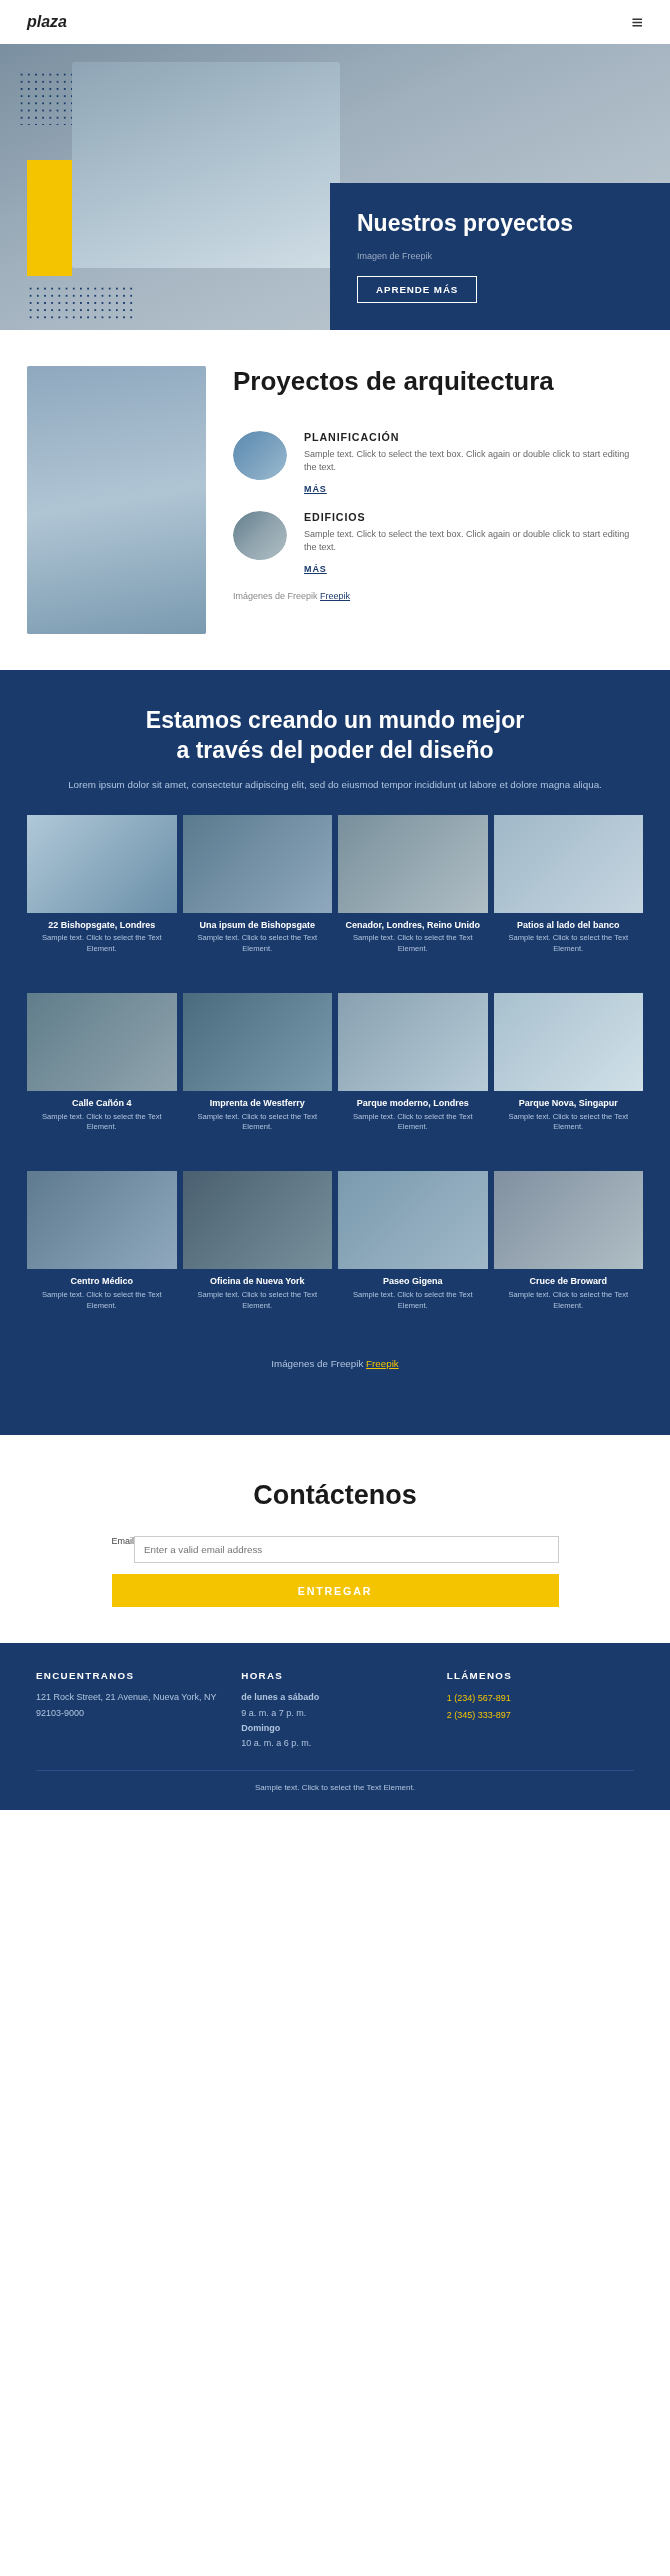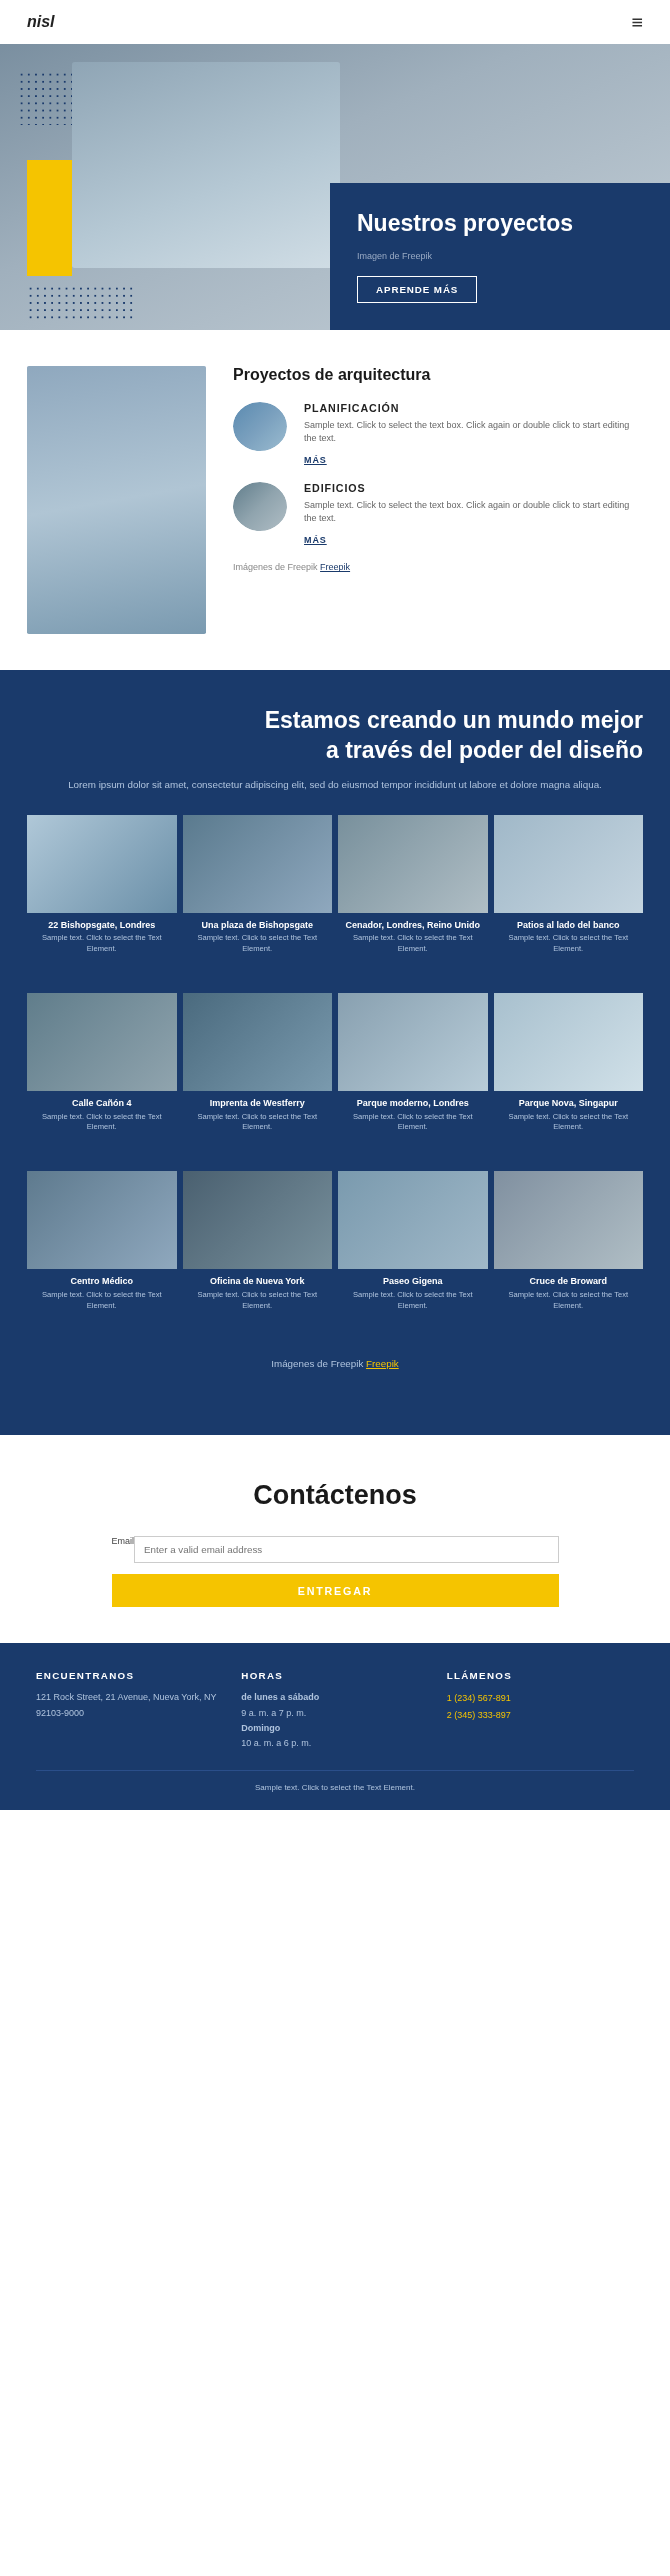--- a/index.html
+++ b/index.html
@@ -122,24 +122,24 @@
     .arch-img-main {
       width: 179px;
       height: 268px;
       background: linear-gradient(170deg, #8fa8be 0%, #b0c5d4 50%, #7a9ab0 100%);
       border-radius: 1.8px;
     }
     .arch-right {
       flex: 1;
     }
     .arch-right h2 {
-      font-size: 16px;
+      font-size: 26px;
       font-weight: bold;
       color: #1a1a1a;
-      margin-bottom: 18px;
+      margin-bottom: 34px;
     }
     .arch-item {
       display: flex;
       gap: 17px;
       margin-bottom: 16px;
       align-items: flex-start;
     }
     .arch-item-thumb {
       width: 54px;
       height: 49px;
@@ -190,21 +190,20 @@
       background: #1a3a6b;
       color: #fff;
       padding: 36px 27px;
       text-align: center;
     }
     .design-section h2 {
       font-size: 23px;
       font-weight: bold;
       line-height: 1.3;
       margin-bottom: 12.5px;
-      text-align: right;
     }
     .design-section p {
       font-size: 9.8px;
       color: #b0c4de;
       margin-bottom: 25px;
     }
 
     
     .projects-grid {
       display: grid;
@@ -351,21 +350,21 @@
       color: #b0c4de;
       border-top: 0.9px solid #2a4e8a;
       padding-top: 12.5px;
       margin-top: 9px;
     }
   </style>
 </head>
 <body>
 
 <header class="header">
-  <span class="logo-text">nisl</span>
+  <span class="logo-text">plaza</span>
   <span class="hamburger">≡</span>
 </header>
 
 <section class="hero-section">
   <div class="hero-photo-area"></div>
   <div class="hero-people"></div>
   <div class="yellow-accent"></div>
   <div class="dot-grid-top"></div>
   <div class="dot-grid-bottom"></div>
   <div class="hero-card">
@@ -418,21 +417,21 @@
       <div class="project-card">
         <div class="project-img img1"></div>
         <div class="project-info">
           <h4>22 Bishopsgate, Londres</h4>
           <p>Sample text. Click to select the Text Element.</p>
         </div>
       </div>
       <div class="project-card">
         <div class="project-img img2"></div>
         <div class="project-info">
-          <h4>Una plaza de Bishopsgate</h4>
+          <h4>Una ipsum de Bishopsgate</h4>
           <p>Sample text. Click to select the Text Element.</p>
         </div>
       </div>
       <div class="project-card">
         <div class="project-img img3"></div>
         <div class="project-info">
           <h4>Cenador, Londres, Reino Unido</h4>
           <p>Sample text. Click to select the Text Element.</p>
         </div>
       </div>

